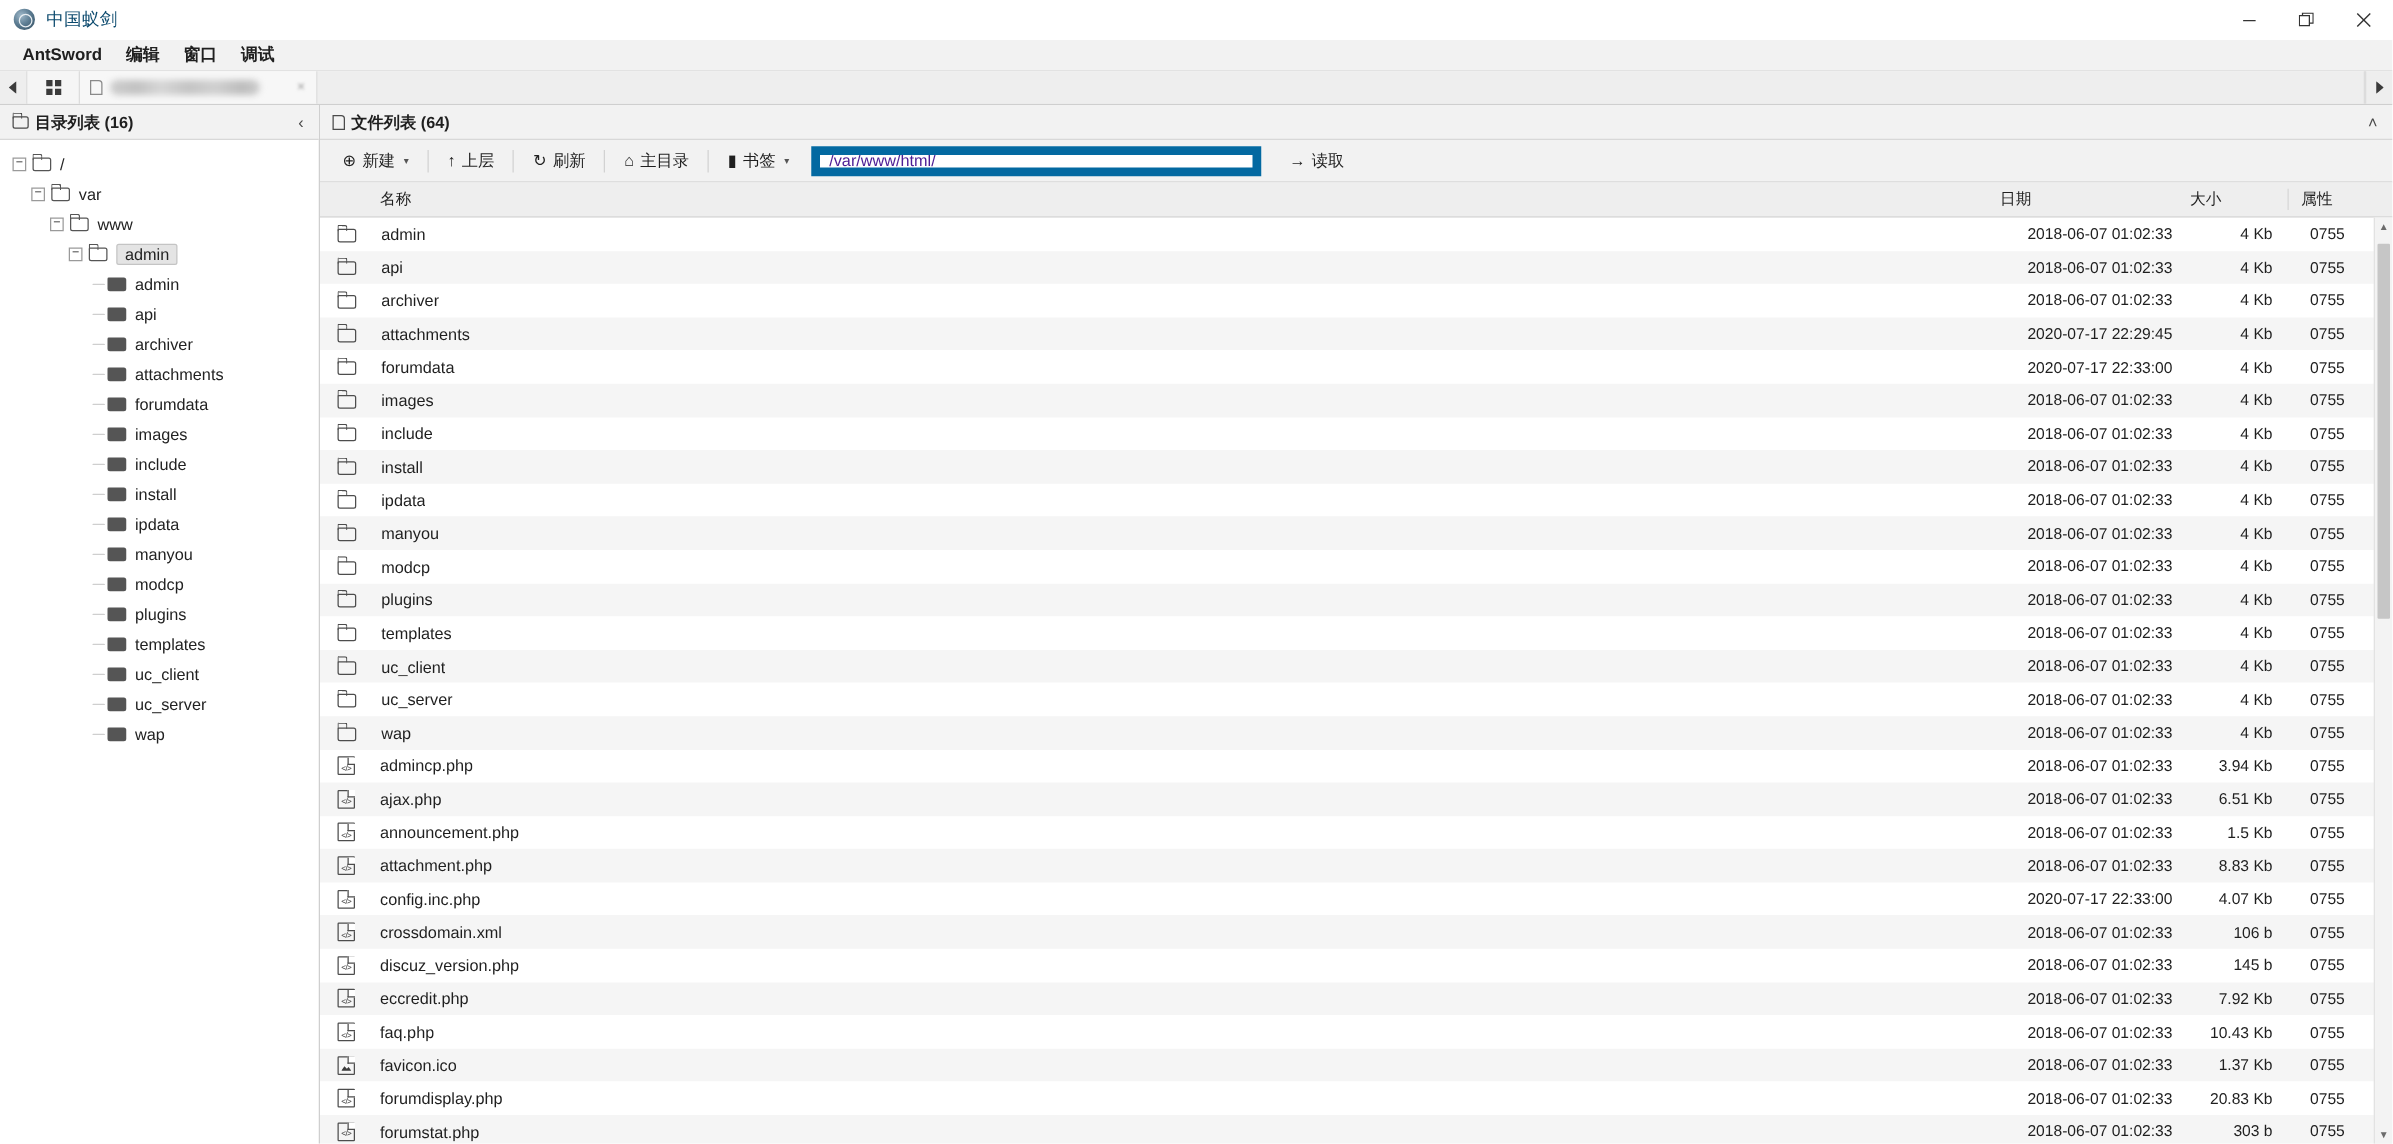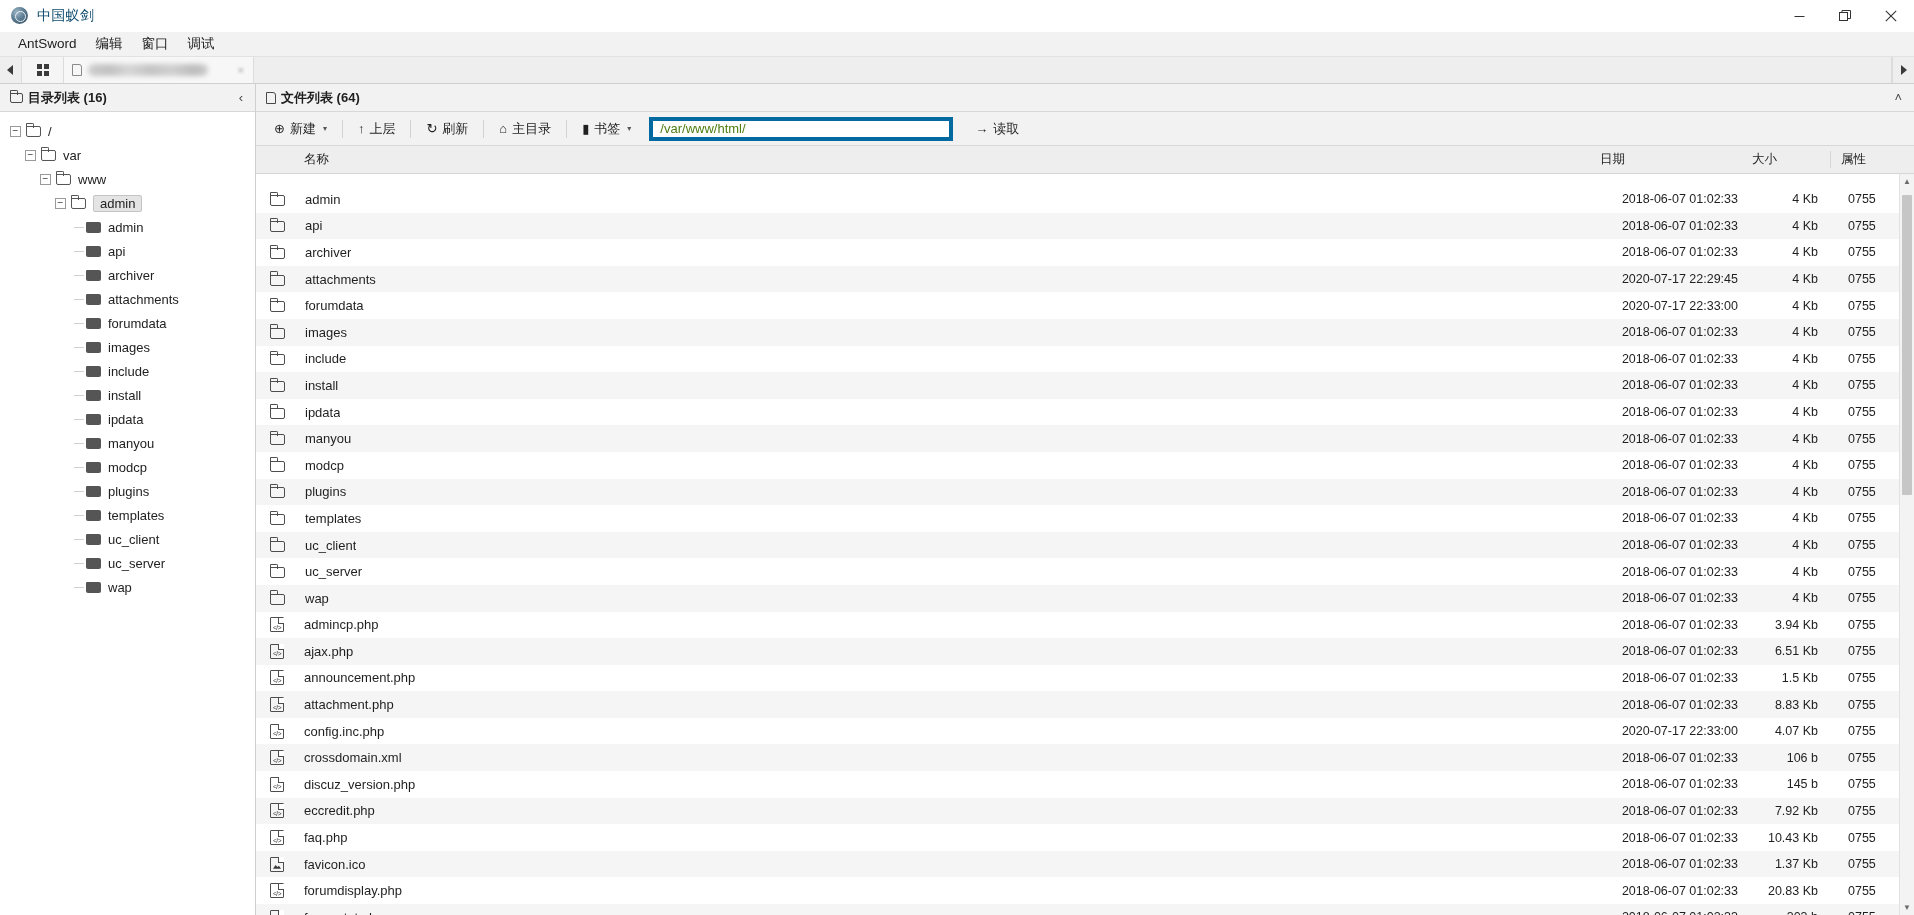--- a/index.html
+++ b/index.html
@@ -41,21 +41,21 @@
   
   .menubar {
     height: 25px; width: 100%;
     background: #f2f2f2;
     display: flex; align-items: center;
     padding-left: 9px;
     border-bottom: 1px solid #e2e2e2;
   }
   .menu-item {
     font-size: 13.5px; color: #202020;
-    padding: 3px 9px; margin-right: 1px; line-height: 1;
+    padding: 3px 9px; margin-right: 1px; line-height: 1; font-weight: bold;
   }
 
   
   .tabstrip {
     height: 27px; width: 100%;
     background: #eeeeee;
     display: flex; align-items: stretch;
     border-bottom: 1px solid #cfcfcf;
   }
   .tab-nav {
@@ -154,30 +154,30 @@
     padding: 0 8px; gap: 0;
   }
   .tbtn {
     display: flex; align-items: center; gap: 5px;
     height: 24px; padding: 0 9px; font-size: 13px; color: #1f1f1f;
     border: 1px solid transparent; border-radius: 2px; white-space: nowrap;
   }
   .tbtn .caret { font-size: 8px; color: #555; margin-left: 2px; }
   .tsep { width: 1px; height: 18px; background: #d2d2d2; margin: 0 5px; flex: none; }
   .path-input {
-    flex: none; width: 304px; height: 24px; margin-left: 8px;
-    border: 4px solid #0369a1; background: #fff;
-    font-size: 13px; color: #4d7c0f; padding: 0 7px;
+    flex: none; width: 360px; height: 24px; margin-left: 8px;
+    border: 7px solid #0369a1; background: #fff;
+    font-size: 13px; color: #4c1d95; padding: 0 7px;
     font-family: "Liberation Sans", "DejaVu Sans", sans-serif;
     line-height: 22px;
   }
   .read-btn { margin-left: 12px; }
 
   
-  .tbl-wrap { flex: 1; display: flex; flex-direction: column; min-height: 0; position: relative; gap: 12px; }
+  .tbl-wrap { flex: 1; display: flex; flex-direction: column; min-height: 0; position: relative; }
   .thead {
     height: 28px; display: flex; align-items: center;
     background: #eeeeee; border-bottom: 1px solid #d6d6d6;
     font-size: 12.5px; color: #1f1f1f; flex: none;
   }
   .th { padding: 0 10px; }
   .th.name { flex: 1; padding-left: 48px; }
   .th.date { width: 152px; flex: none; }
   .th.size { width: 88px; flex: none; }
   .th.attr { width: 84px; flex: none; border-left: 1px solid #d6d6d6; }

